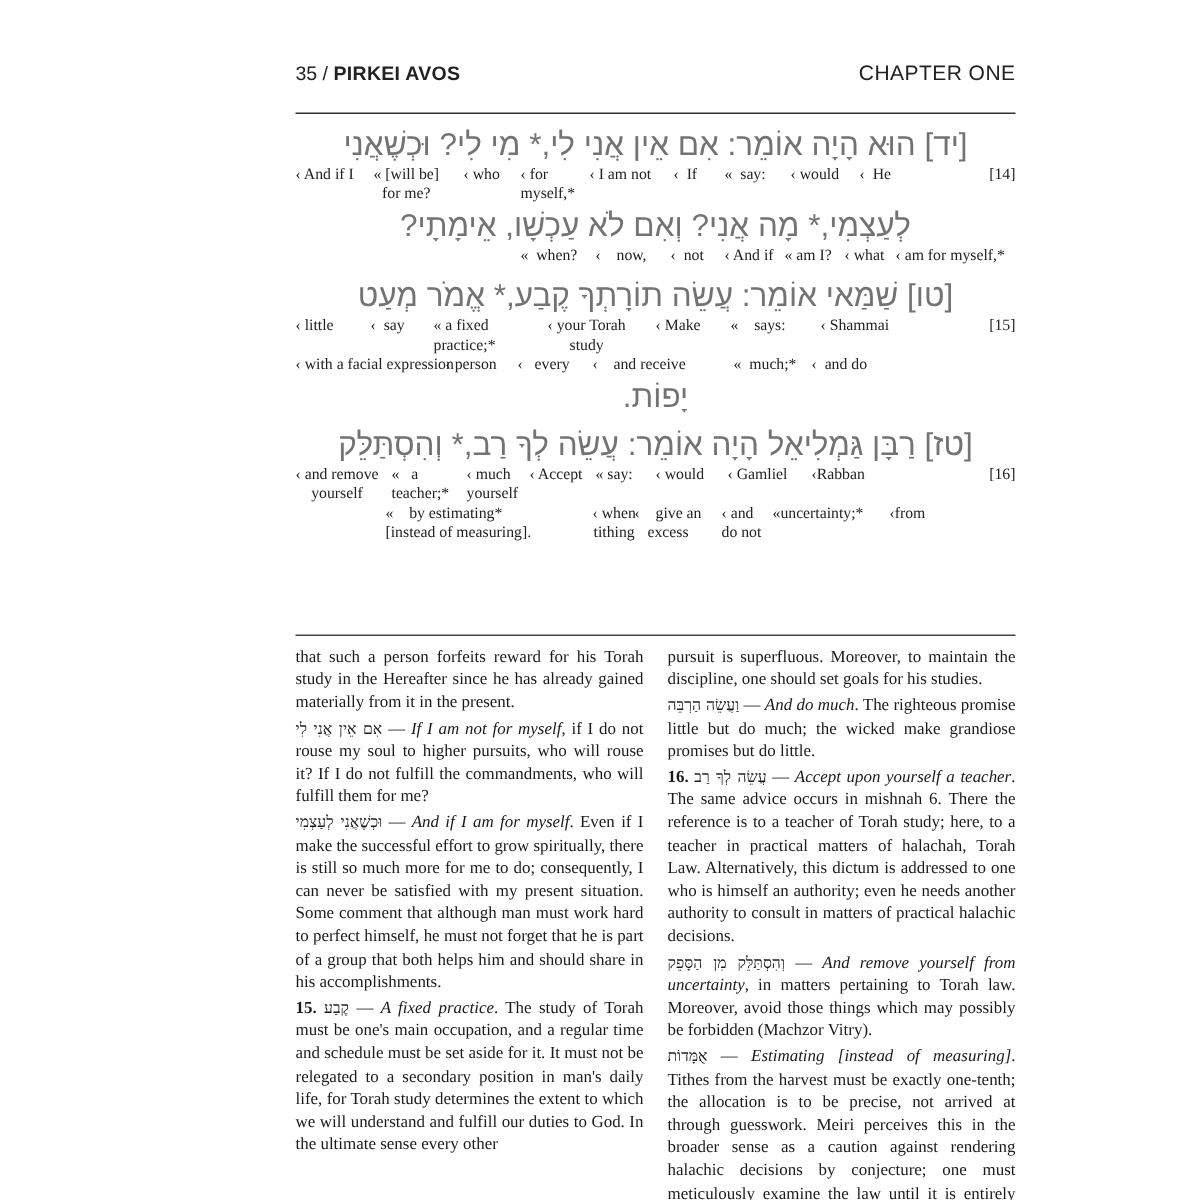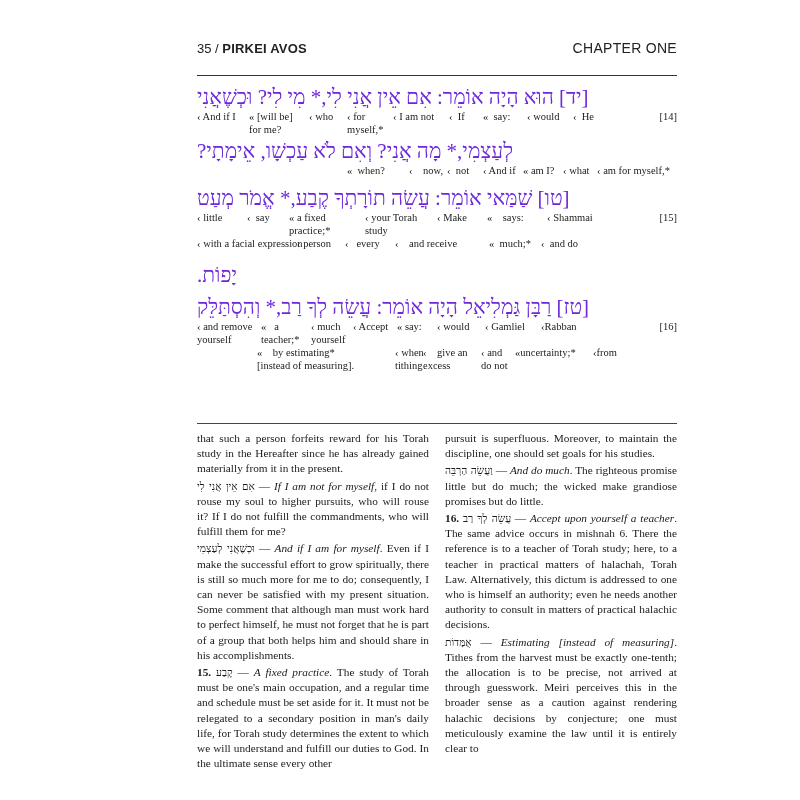--- a/index.html
+++ b/index.html
@@ -4,24 +4,24 @@
 <style>
   html, body { margin:0; padding:0; background:#ffffff; }
   body { width:800px; height:800px; position:relative; overflow:hidden; font-family:"Liberation Serif", "DejaVu Serif", serif; color:#1a1a1a; }
   .page { position:absolute; left:197px; top:0; width:480px; height:800px; }
   .running-head { position:absolute; top:56px; left:0; width:480px; height:20px; border-bottom:1.3px solid #333; display:flex; justify-content:space-between; align-items:flex-end; padding-bottom:19px; box-sizing:border-box; }
   .rh-left { font-family:"Liberation Sans", "DejaVu Sans", sans-serif; font-size:13px; color:#222; }
   .rh-left b { font-weight:bold; letter-spacing:0.2px; }
   .rh-right { font-family:"Liberation Sans", "DejaVu Sans", sans-serif; font-size:14px; letter-spacing:0.3px; color:#222; }
 
   .mishnah { position:absolute; top:84px; left:0; width:480px; }
-  .heb-line { direction:rtl; font-family:Liberation Serif, serif; font-size:21px; line-height:26px; text-align:left; white-space:nowrap; color:#6d28d9; }
+  .heb-line { direction:rtl; font-family:Liberation Sans, sans-serif; font-size:21px; line-height:26px; text-align:center; white-space:nowrap; color:#737373; }
   .gloss-line { position:relative; height:13px; font-size:10.5px; line-height:13px; color:#222; }
   .gloss { position:absolute; top:0; white-space:nowrap; }
-  .gloss .sub { display:block; }
+  .gloss .sub { display:block; text-align:center; }
   .gloss-line.two { height:26px; }
   .num { position:absolute; right:0; top:0; font-size:10.5px; }
 
   .divider { position:absolute; top:423px; left:0; width:480px; border-top:1.3px solid #444; }
   .commentary { position:absolute; top:431px; left:0; width:480px; display:flex; justify-content:space-between; }
   .col { width:232px; font-size:11.3px; line-height:15.2px; text-align:justify; color:#1a1a1a; }
   .col p { margin:0 0 2px 0; }
   .col .lead { font-weight:bold; }
   .col .heb { font-family:"DejaVu Serif", serif; font-size:10.5px; direction:rtl; unicode-bidi:embed; }
   .col i { font-style:italic; }
@@ -47,21 +47,21 @@
       <span class="gloss" style="left:196px">‹ <span>I am not</span></span>
       <span class="gloss" style="left:252px">‹ &nbsp;<span>If</span></span>
       <span class="gloss" style="left:286px">« &nbsp;<span>say:</span></span>
       <span class="gloss" style="left:330px">‹ <span>would</span></span>
       <span class="gloss" style="left:376px">‹ &nbsp;<span>He</span></span>
       <span class="num">[14]</span>
     </div>
     <div class="heb-line" style="margin-top:2px">לְעַצְמִי,* מָה אֲנִי? וְאִם לֹא עַכְשָׁו, אֵימָתָי?</div>
     <div class="gloss-line">
       <span class="gloss" style="left:150px">« &nbsp;<span>when?</span></span>
-      <span class="gloss" style="left:212px">‹ &nbsp;&nbsp;&nbsp;<span>now,</span></span>
+      <span class="gloss" style="left:200px">‹ &nbsp;&nbsp;&nbsp;<span>now,</span></span>
       <span class="gloss" style="left:250px">‹ &nbsp;<span>not</span></span>
       <span class="gloss" style="left:286px">‹ <span>And if</span></span>
       <span class="gloss" style="left:326px">« <span>am I?</span></span>
       <span class="gloss" style="left:366px">‹ <span>what</span></span>
       <span class="gloss" style="left:400px">‹ <span>am for myself,*</span></span>
     </div>
 
     <div class="heb-line" style="margin-top:8px">[טו] שַׁמַּאי אוֹמֵר: עֲשֵׂה תוֹרָתְךָ קֶבַע,* אֱמֹר מְעַט</div>
     <div class="gloss-line two">
       <span class="gloss" style="left:0">‹ <span>little</span></span>
@@ -74,21 +74,21 @@
       <span class="num">[15]</span>
     </div>
     <div class="gloss-line">
       <span class="gloss" style="left:0">‹ <span>with a facial expression</span></span>
       <span class="gloss" style="left:100px">‹ <span>person</span></span>
       <span class="gloss" style="left:148px">‹ &nbsp;&nbsp;<span>every</span></span>
       <span class="gloss" style="left:198px">‹ &nbsp;&nbsp;&nbsp;<span>and receive</span></span>
       <span class="gloss" style="left:292px">« &nbsp;<span>much;*</span></span>
       <span class="gloss" style="left:344px">‹ &nbsp;<span>and do</span></span>
     </div>
-    <div class="heb-line" style="margin-top:12px">יָפוֹת.</div>
+    <div class="heb-line" style="margin-top:2px">יָפוֹת.</div>
 
     <div class="heb-line" style="margin-top:6px">[טז] רַבָּן גַּמְלִיאֵל הָיָה אוֹמֵר: עֲשֵׂה לְךָ רַב,* וְהִסְתַּלֵּק</div>
     <div class="gloss-line two">
       <span class="gloss" style="left:0">‹ <span>and remove</span><span class="sub">yourself</span></span>
       <span class="gloss" style="left:64px">« &nbsp;&nbsp;<span>a</span><span class="sub">teacher;*</span></span>
       <span class="gloss" style="left:114px">‹ <span>much</span><span class="sub">yourself</span></span>
       <span class="gloss" style="left:156px">‹ <span>Accept</span></span>
       <span class="gloss" style="left:200px">« <span>say:</span></span>
       <span class="gloss" style="left:240px">‹ <span>would</span></span>
       <span class="gloss" style="left:288px">‹ <span>Gamliel</span></span>
@@ -111,16 +111,17 @@
     <div class="col">
       <p><span>that such a person forfeits reward for his Torah study in the Hereafter since he has already gained materially from it in the present.</span></p>
       <p><span class="heb">אִם אֵין אֲנִי לִי</span><span> — </span><i>If I am not for myself</i><span>, if I do not rouse my soul to higher pursuits, who will rouse it? If I do not fulfill the commandments, who will fulfill them for me?</span></p>
       <p><span class="heb">וּכְשֶׁאֲנִי לְעַצְמִי</span><span> — </span><i>And if I am for myself</i><span>. Even if I make the successful effort to grow spiritually, there is still so much more for me to do; consequently, I can never be satisfied with my present situation. Some comment that although man must work hard to perfect himself, he must not forget that he is part of a group that both helps him and should share in his accomplishments.</span></p>
       <p><span class="lead">15.</span> <span class="heb">קֶבַע</span><span> — </span><i>A fixed practice</i><span>. The study of Torah must be one's main occupation, and a regular time and schedule must be set aside for it. It must not be relegated to a secondary position in man's daily life, for Torah study determines the extent to which we will understand and fulfill our duties to God. In the ultimate sense every other</span></p>
     </div>
     <div class="col">
       <p><span>pursuit is superfluous. Moreover, to maintain the discipline, one should set goals for his studies.</span></p>
       <p><span class="heb">וַעֲשֵׂה הַרְבֵּה</span><span> — </span><i>And do much</i><span>. The righteous promise little but do much; the wicked make grandiose promises but do little.</span></p>
       <p><span class="lead">16.</span> <span class="heb">עֲשֵׂה לְךָ רַב</span><span> — </span><i>Accept upon yourself a teacher</i><span>. The same advice occurs in mishnah 6. There the reference is to a teacher of Torah study; here, to a teacher in practical matters of halachah, Torah Law. Alternatively, this dictum is addressed to one who is himself an authority; even he needs another authority to consult in matters of practical halachic decisions.</span></p>
+      <p><span class="heb">וְהִסְתַּלֵּק מִן הַסָּפֵק</span><span> — </span><i>And remove yourself from uncertainty</i><span>, in matters pertaining to Torah law. Moreover, avoid those things which may possibly be forbidden (Machzor Vitry).</span></p>
       <p><span class="heb">אֻמָּדוֹת</span><span> — </span><i>Estimating [instead of measuring]</i><span>. Tithes from the harvest must be exactly one-tenth; the allocation is to be precise, not arrived at through guesswork. Meiri perceives this in the broader sense as a caution against rendering halachic decisions by conjecture; one must meticulously examine the law until it is entirely clear to</span></p>
     </div>
   </div>
 </div>
 
 </body></html>

